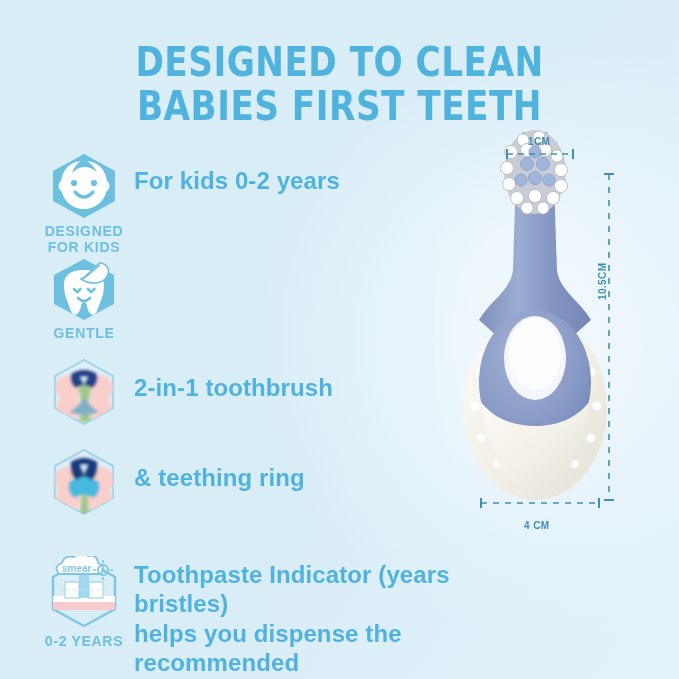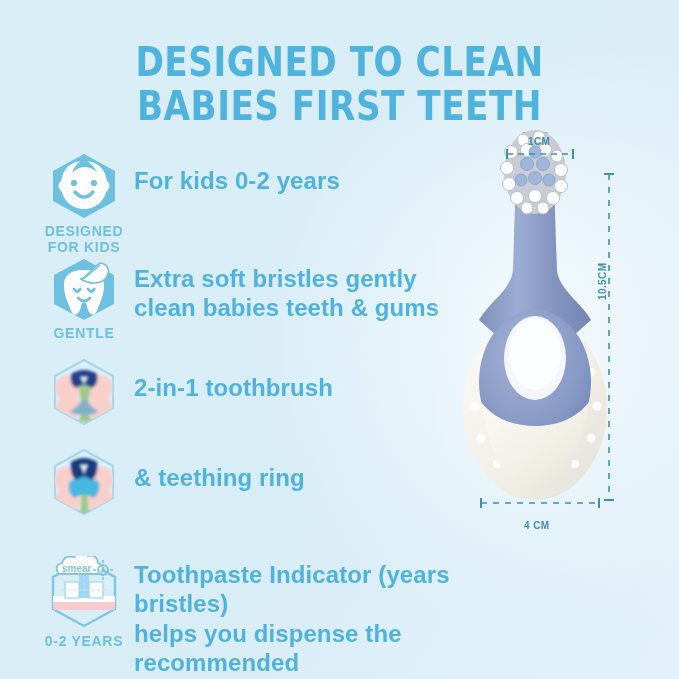--- a/index.html
+++ b/index.html
@@ -113,22 +113,20 @@
             <path d="M36 12 C26 12 16 15 16 27 C16 38 20 44 23 53 C26 60 32 56 33 48 C33.7 43 38.3 43 39 48 C40 56 46 60 49 53 C52 44 56 38 56 27 C56 15 46 12 36 12 Z" fill="#ffffff"></path>
             <path d="M52 5 C60 6 63 13 58 20 C52 27 40 26 33 21 C40 18 44 10 52 5 Z" fill="#ffffff" stroke="#6ec0e0" stroke-width="1.6"></path>
             <path d="M52 7 C46 12 41 17 35 21" stroke="#6ec0e0" stroke-width="1.3" fill="none"></path>
             <path d="M26 31 l3.2 3.2 3.2-3.2" stroke="#6ec0e0" stroke-width="2.6" fill="none" stroke-linecap="round" stroke-linejoin="round"></path>
             <path d="M40 31 l3.2 3.2 3.2-3.2" stroke="#6ec0e0" stroke-width="2.6" fill="none" stroke-linecap="round" stroke-linejoin="round"></path>
             <path d="M30 40 Q36 46 42 40" stroke="#6ec0e0" stroke-width="2.6" fill="none" stroke-linecap="round"></path>
           </svg>
         </span>
         <div class="icon-cap">GENTLE</div>
       </div>
-      <div class="ftext">Extra soft bristles gently
-clean babies teeth &amp; gums</div>
     </div>
 
     <div class="frow r3">
       <div class="icon-cell">
         <span>
           <svg width="74" height="72" viewBox="0 0 74 72">
             <defs>
               <filter id="blur3a">
                   <feGaussianBlur stdDeviation="1.7"></feGaussianBlur>
                 </filter>

